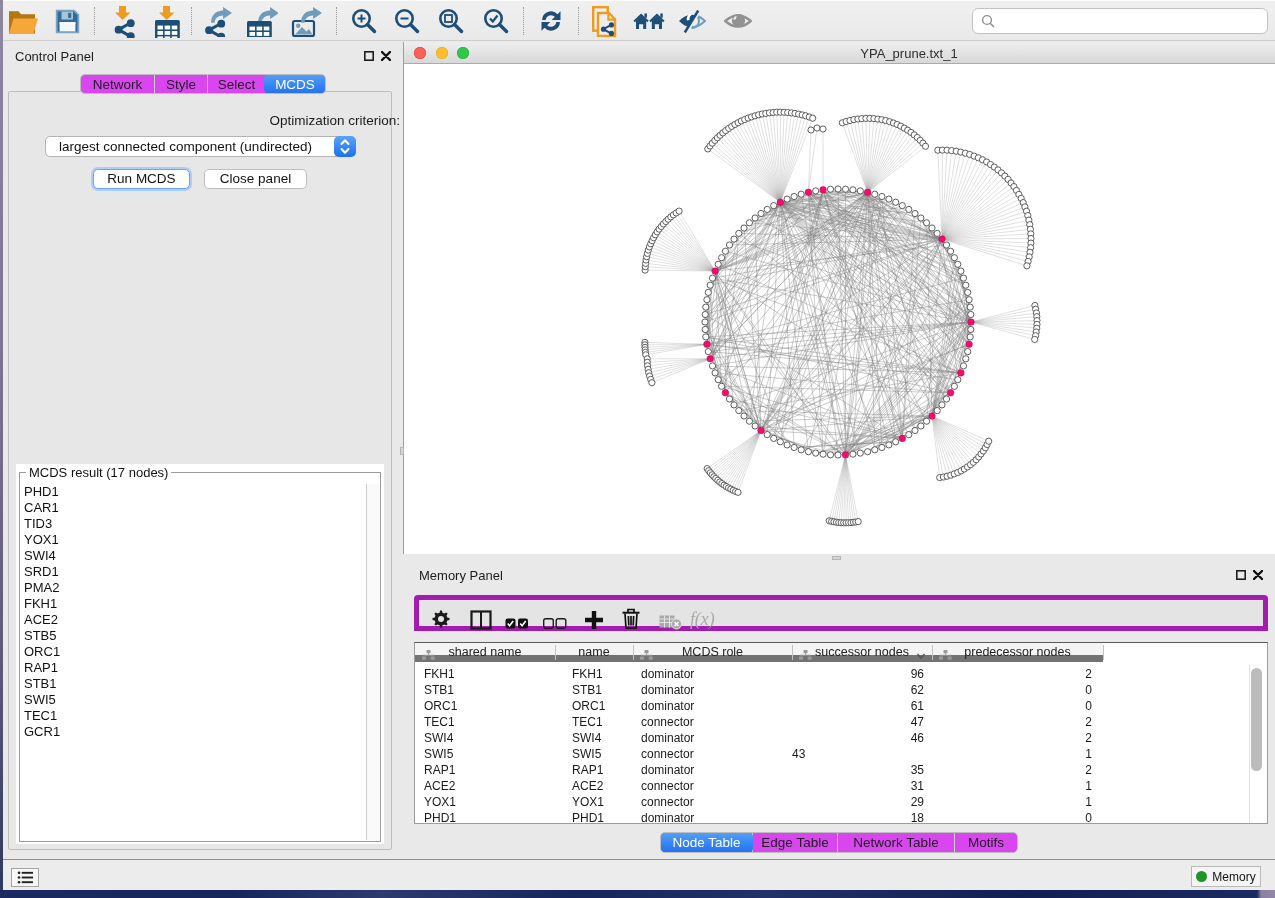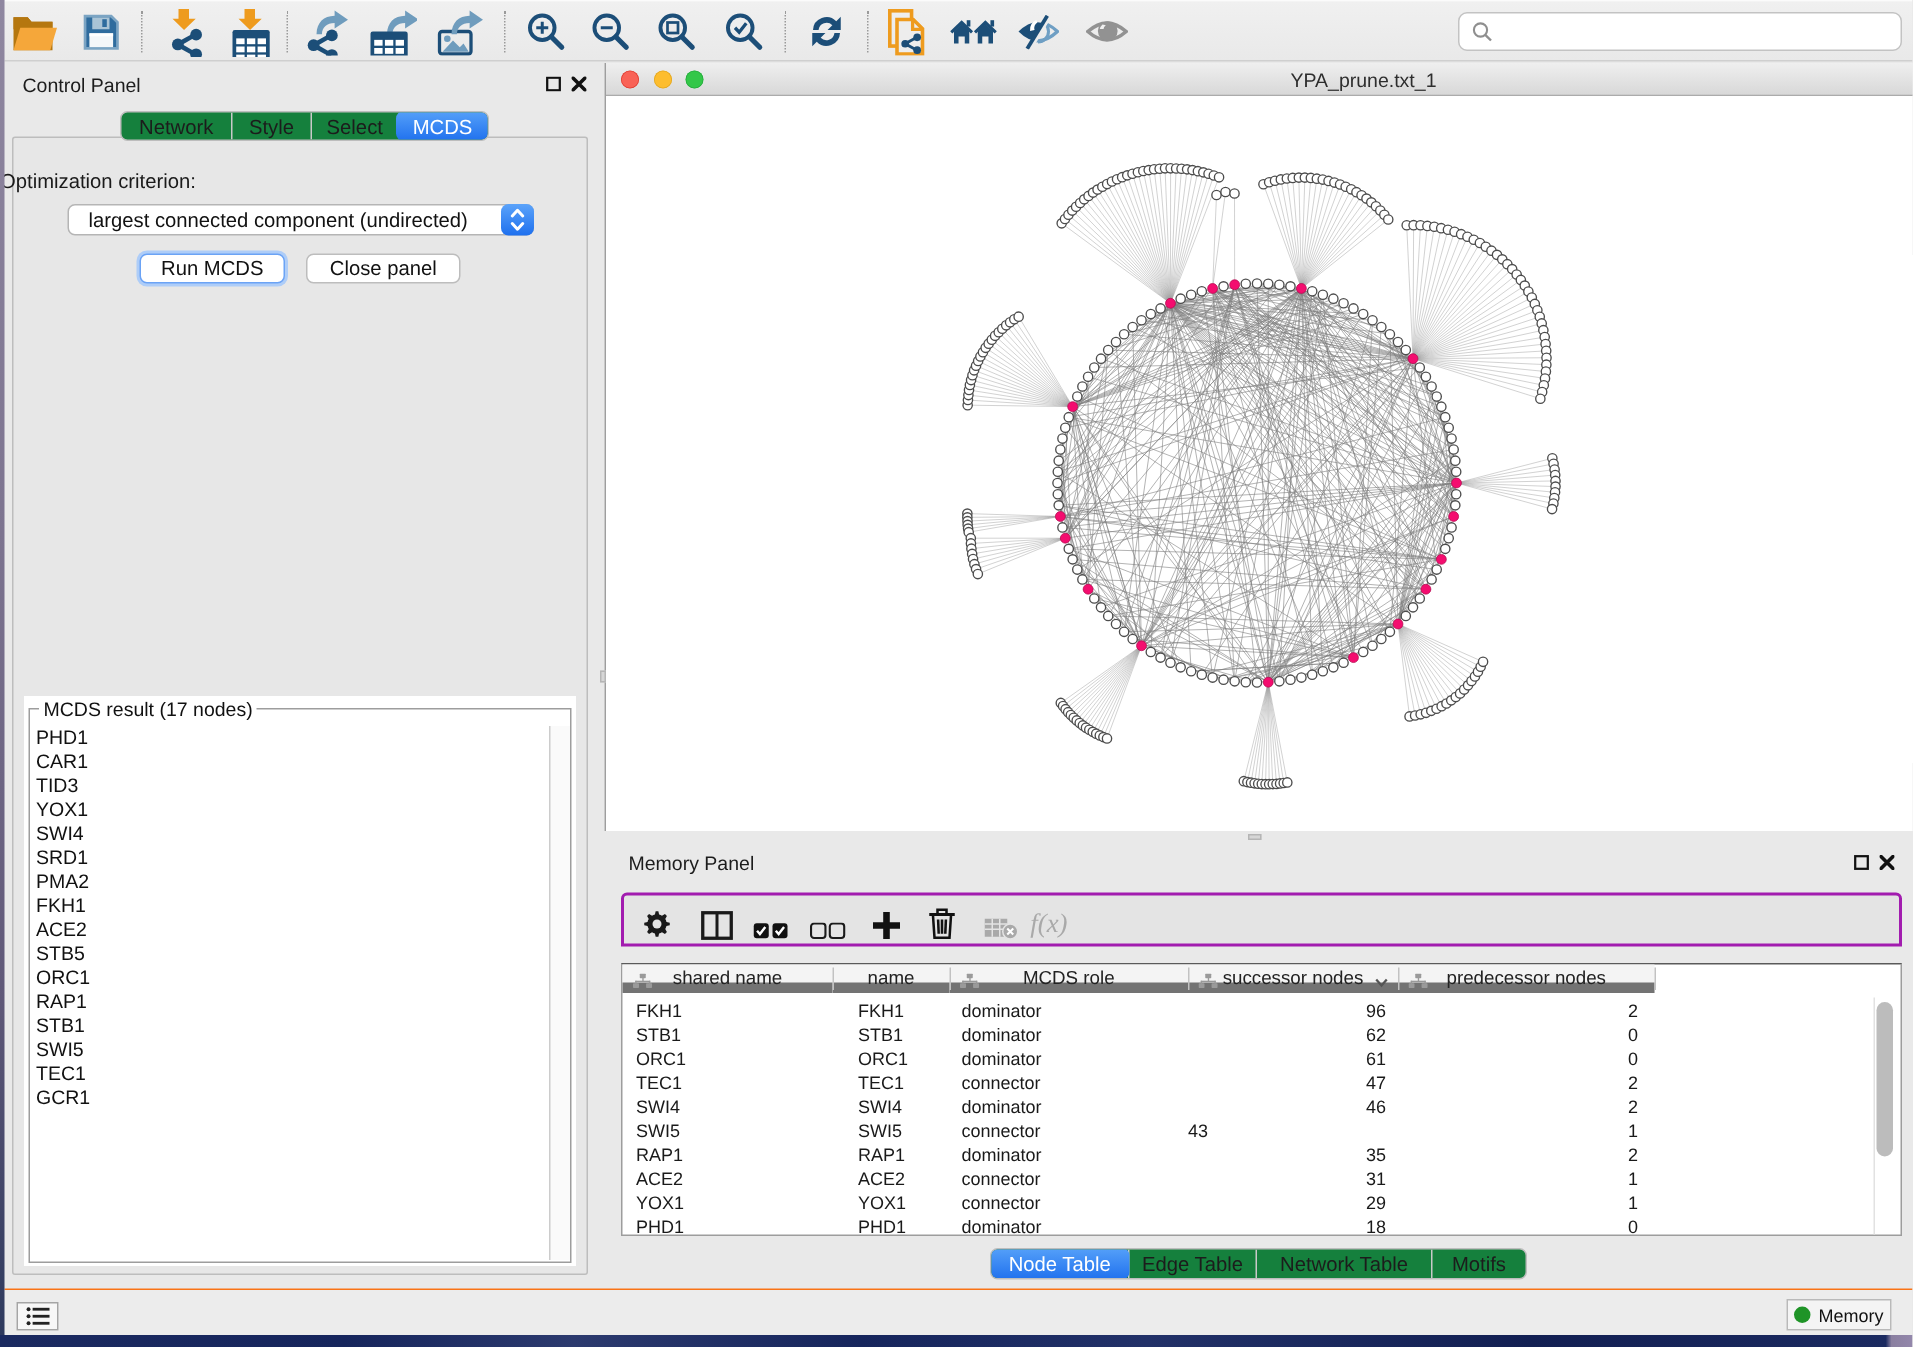--- a/index.html
+++ b/index.html
@@ -10,47 +10,47 @@
 
 #toolbar{left:3px;top:0;width:1272px;height:41px;background:linear-gradient(#f0f0f0,#e9e9e9);border-top:1px solid #fbfbfb;border-bottom:1px solid #cfcfcf}
 .tsep{position:absolute;top:6px;width:0;height:28px;border-left:1px dotted #9a9a9a}
 .ticon{position:absolute;top:4px;width:32px;height:32px;display:flex;align-items:center;justify-content:center}
 #searchbox{position:absolute;left:969px;top:7px;width:296px;height:26px;background:#fff;border:1px solid #c3c3c3;border-radius:6px}
 #searchbox svg{position:absolute;left:8px;top:5px}
 
 #cp-title{left:15px;top:49px;font-size:13px;color:#1c1c1c}
 .winbtns{position:absolute;display:flex;align-items:center;gap:7px}
 
-.seg{position:absolute;display:flex;background:#15803d;border:1px solid #bdbdbd;border-radius:5px;overflow:hidden}
+.seg{position:absolute;display:flex;background:#d946ef;border:1px solid #bdbdbd;border-radius:5px;overflow:hidden}
 .seg div{font-size:13.5px;color:#1c1c1c;display:flex;align-items:center;justify-content:center;border-left:1px solid #c9c9c9}
 .seg div:first-child{border-left:none}
 .seg div.sel{background:linear-gradient(#55a0f9,#2071ee);color:#fff;border-radius:5px;margin:-1px;border:none;position:relative;z-index:2}
 #cp-tabs{left:80px;top:74px;height:20px}
 #cp-tabs div{padding:0}
 #cp-pane{left:8px;top:91px;width:384px;height:759px;border:1px solid #bdbdbd;background:#e7e7e7;border-radius:2px}
-#opt-label{left:0;top:113px;width:400px;text-align:left;font-size:13.5px;color:#1b1b1b}
+#opt-label{left:0;top:113px;width:400px;text-align:right;font-size:13.5px;color:#1b1b1b}
 #dropdown{left:45px;top:136px;width:311px;height:21px;background:#fff;border:1px solid #b5b5b5;border-radius:5px}
 #dropdown .txt{position:absolute;left:13px;top:2px;font-size:13.5px;color:#111}
 #dd-step{position:absolute;right:-1px;top:-1px;width:22px;height:21px;border-radius:5px;background:linear-gradient(#5ba3fa,#1e70ee)}
 #btn-run{left:93px;top:169px;width:97px;height:20px;background:#fff;border:1px solid #6ba3f5;border-radius:5px;box-shadow:0 0 0 2px #aecdf8;font-size:13.5px;color:#111;text-align:center;line-height:18px}
 #btn-close{left:204px;top:169px;width:103px;height:20px;background:#fff;border:1px solid #bdbdbd;border-radius:5px;font-size:13.5px;color:#111;text-align:center;line-height:18px}
 #fieldwrap{left:16px;top:464px;width:368px;height:380px;background:#fff}
 #fieldborder{position:absolute;left:3px;top:8px;right:3px;bottom:2px;border:1px solid #9d9d9d}
 #fieldlegend{position:absolute;left:10px;top:1px;background:#fff;padding:0 3px;font-size:13px;color:#111}
 #mlist{position:absolute;left:5px;top:20px;right:18px;bottom:4px;font-size:13px;color:#111;line-height:16px;padding-left:3px}
 #mscroll{position:absolute;right:4px;top:20px;width:14px;bottom:4px;border-left:1px solid #ccc;background:#fafafa}
 
 #netframe{left:403px;top:42px;width:872px;height:512px;background:#fff;border-left:1px solid #9e9e9e}
 #nettitle{position:absolute;left:0;top:0;width:872px;height:22px;background:linear-gradient(#efefef,#d8d8d8);border-bottom:1px solid #ababab}
 #nettitle .t{position:absolute;left:405px;top:4px;width:200px;text-align:center;font-size:13px;color:#2e2e2e}
 .tl{position:absolute;top:5px;width:12px;height:12px;border-radius:50%}
 #netcanvas{position:absolute;left:0;top:22px;width:872px;height:490px;background:#fff;overflow:hidden}
 
 #tp-title{left:419px;top:568px;font-size:13px;color:#1c1c1c}
-#tp-toolbar{left:414px;top:595px;width:854px;height:36px;background:#e4e4e4;border:2px solid #a21caf;border-radius:4px 4px 0 0}
+#tp-toolbar{left:414px;top:595px;width:854px;height:36px;background:#e4e4e4;border:5px solid #a21caf;border-radius:4px 4px 0 0}
 #tp-table{left:414px;top:642px;width:854px;height:182px;background:#fff;border:1px solid #9d9d9d;border-top:1px solid #5a5a5a}
 .th{position:absolute;top:0;height:19px;background:#f4f4f4;border-bottom:7px solid #737373}
 .thsep{position:absolute;top:2px;height:15px;border-left:1px solid #c2c2c2}
 .thtxt{position:absolute;top:2px;font-size:12.5px;color:#222;width:100%;text-align:center}
 #tbody{position:absolute;left:0;top:21px;right:0;bottom:0;overflow:hidden}
 .cell{position:absolute;font-size:12px;color:#1a1a1a;height:16px;line-height:16px}
 #tp-vscroll{position:absolute;right:5px;top:22px;width:13px;height:158px;border-left:1px solid #e2e2e2}
 #tp-vthumb{position:absolute;left:1px;top:3px;width:11px;height:103px;background:#bcbcbc;border-radius:5.5px}
 #tp-tabs{left:660px;top:832px;height:21px}
 

